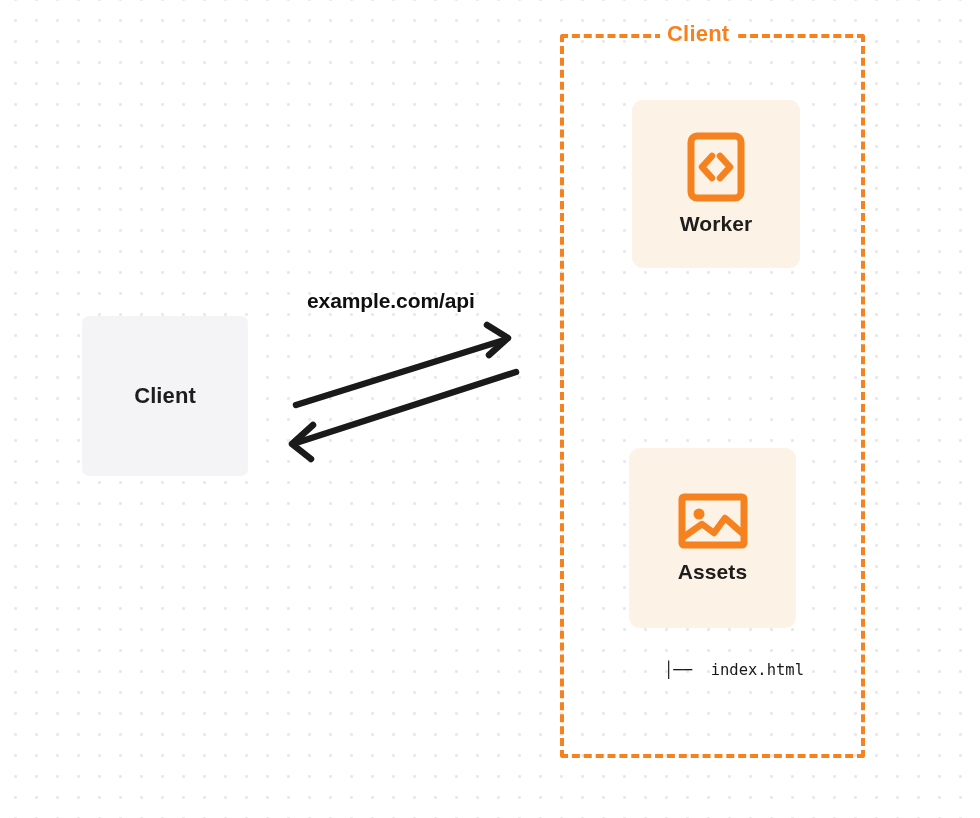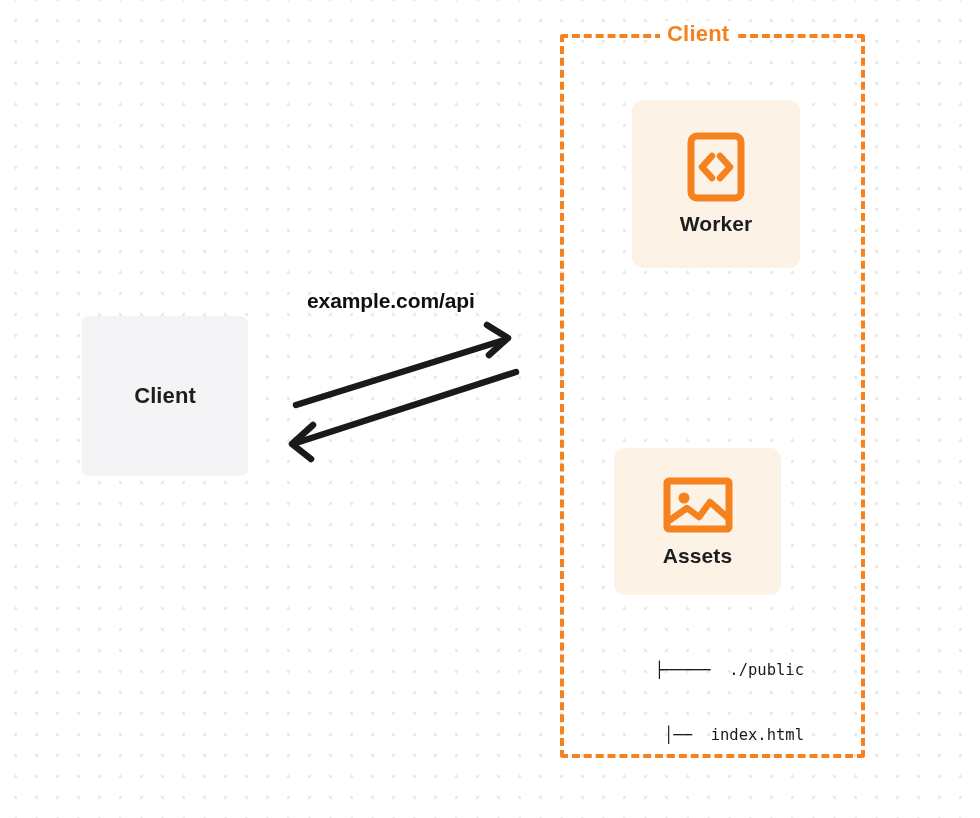--- a/index.html
+++ b/index.html
@@ -98,24 +98,24 @@
     align-items: center;
     justify-content: center;
   }
   .worker-card {
     left: 632px;
     top: 100px;
     width: 168px;
     height: 168px;
   }
   .assets-card {
-    left: 614px;
+    left: 629px;
     top: 448px;
     width: 167px;
-    height: 147px;
+    height: 180px;
   }
   .service-icon {
     display: block;
     margin-bottom: 10px;
   }
   .service-label {
     font-size: 21px;
     font-weight: bold;
     color: #1d1d1d;
     letter-spacing: .1px;
@@ -178,18 +178,17 @@
   <div class="service-card assets-card">
     <svg class="service-icon" width="70" height="58" viewBox="0 0 70 58" xmlns="http://www.w3.org/2000/svg">
       <rect x="4" y="5" width="62" height="48" rx="2" ry="2" fill="none" stroke="#f6821f" stroke-width="7"></rect>
       <circle cx="21" cy="22" r="5.5" fill="#f6821f"></circle>
       <polyline points="7,44 24,32 36,41 47,26 64,41" fill="none" stroke="#f6821f" stroke-width="6.5" stroke-linecap="round" stroke-linejoin="round"></polyline>
     </svg>
     <span class="service-label">Assets</span>
   </div>
 
   <div class="file-tree">
-    <span class="file-tree-row">├─────  ./public</span>
     <span class="file-tree-row">   │──  index.html</span>
     
   </div>
 
 </div>
 
 </body></html>

